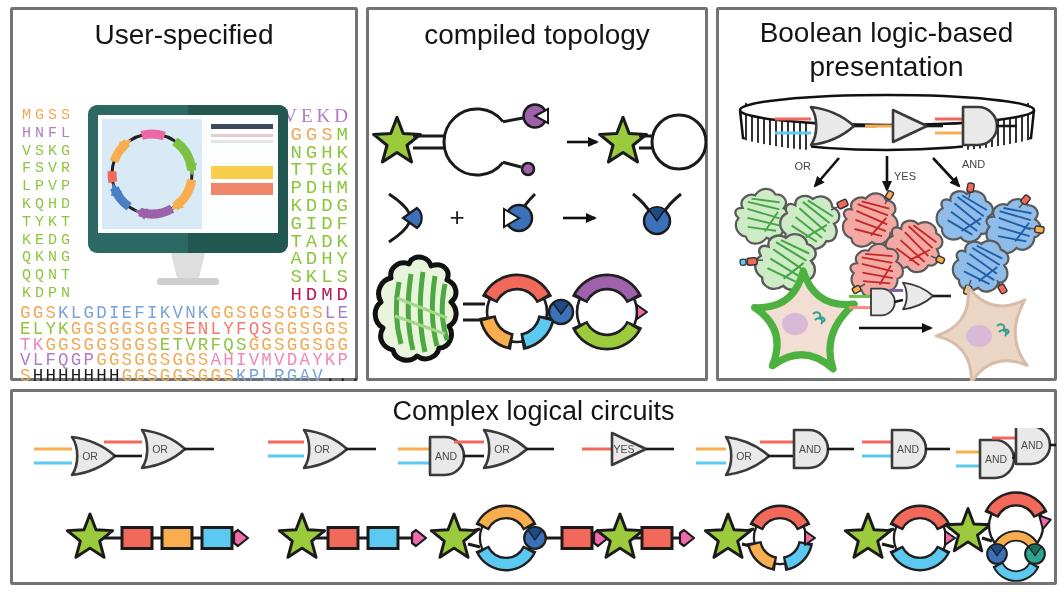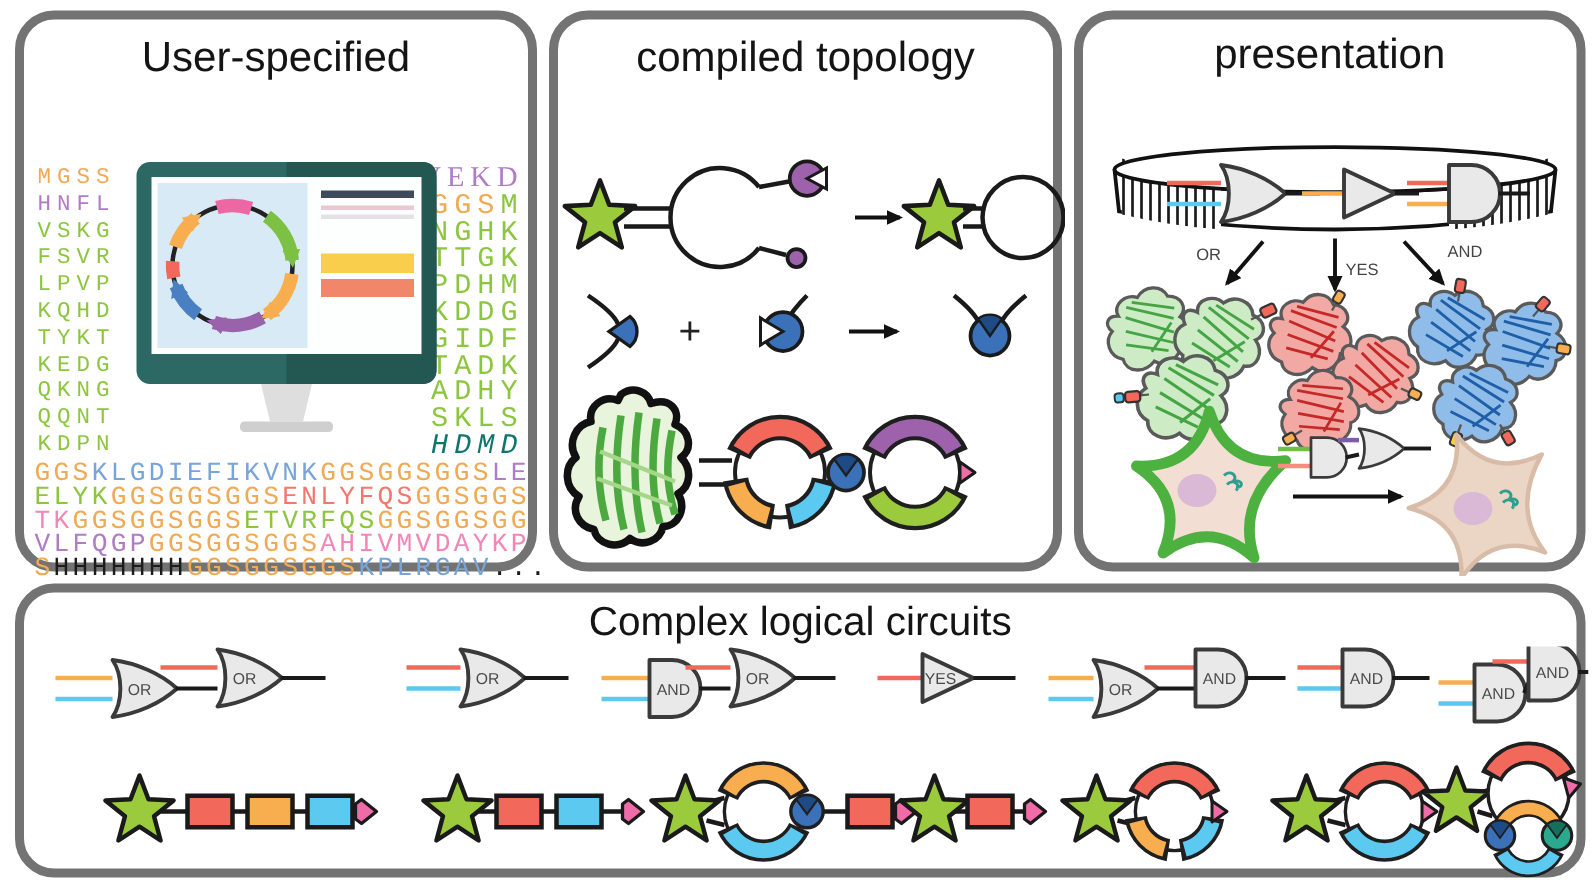--- a/index.html
+++ b/index.html
@@ -1,19 +1,19 @@
 <!DOCTYPE html>
 <html><head>
 <meta charset="utf-8">
 <style>
   html,body{margin:0;padding:0;}
   body{width:1064px;height:592px;background:#fff;position:relative;
        font-family:"Liberation Sans",sans-serif;overflow:hidden;}
-  .panel{position:absolute;background:#fff;border:6px solid #737373;
-         border-radius:26px;box-sizing:border-box;}
+  .panel{position:absolute;background:#fff;border:3px solid #737373;
+         border-radius:2px;box-sizing:border-box;}
   #p1{left:10px;top:7px;width:348px;height:374px;}
   #p2{left:366px;top:7px;width:342px;height:374px;}
   #p3{left:716px;top:7px;width:341px;height:374px;}
   #pb{left:10px;top:389px;width:1047px;height:196px;}
   .ptitle{text-align:center;font-size:28px;color:#141414;line-height:34px;margin-top:8px;font-weight:400;}
   #pb .ptitle{margin-top:3px;font-size:27px;line-height:32px;}
   .abs{position:absolute;}
   
   .seq{position:absolute;font-family:"Liberation Mono","DejaVu Sans Mono",monospace;
        white-space:nowrap;}
@@ -119,21 +119,21 @@
       <div class="seq-row"><span style="color: rgb(176, 124, 198); font-family: Liberation Serif, serif;">VEKD</span></div>
       <div class="seq-row"><span style="color: rgb(240, 169, 84);">GGS</span><span style="color: rgb(140, 198, 63);">M</span></div>
       <div class="seq-row"><span style="color: rgb(140, 198, 63);">NGHK</span></div>
       <div class="seq-row"><span style="color: rgb(140, 198, 63);">TTGK</span></div>
       <div class="seq-row"><span style="color: rgb(140, 198, 63);">PDHM</span></div>
       <div class="seq-row"><span style="color: rgb(140, 198, 63);">KDDG</span></div>
       <div class="seq-row"><span style="color: rgb(140, 198, 63);">GIDF</span></div>
       <div class="seq-row"><span style="color: rgb(140, 198, 63);">TADK</span></div>
       <div class="seq-row"><span style="color: rgb(140, 198, 63); margin-left: 40px;">ADHY</span></div>
       <div class="seq-row"><span style="color: rgb(140, 198, 63);">SKLS</span></div>
-      <div class="seq-row"><span style="color: #0f766e; font-style: italic;">HDMD</span></div>
+      <div class="seq-row"><span style="color: #be185d;">HDMD</span></div>
     </div>
   <div id="seq-bottom" class="seq">
       <div class="seq-row"><span style="color: rgb(240, 169, 84);">GGS</span><span style="color: rgb(120, 164, 217);">KLGDIEFIKVNK</span><span style="color: rgb(240, 169, 84);">GGSGGSGGS</span><span style="color: rgb(176, 124, 198);">LE</span></div>
       <div class="seq-row"><span style="color: rgb(140, 198, 63);">ELYK</span><span style="color: rgb(240, 169, 84);">GGSGGSGGS</span><span style="color: rgb(243, 119, 108);">ENLYFQS</span><span style="color: rgb(240, 169, 84);">GGSGGS</span></div>
       <div class="seq-row"><span style="color: rgb(242, 135, 183);">TK</span><span style="color: rgb(240, 169, 84);">GGSGGSGGS</span><span style="color: rgb(140, 198, 63);">ETVRFQS</span><span style="color: rgb(240, 169, 84);">GGSGGSGG</span></div>
       <div class="seq-row"><span style="color: rgb(176, 124, 198);">VLFQGP</span><span style="color: rgb(240, 169, 84);">GGSGGSGGS</span><span style="color: rgb(242, 135, 183);">AHIVMVDAYKP</span></div>
       <div class="seq-row"><span style="color: rgb(240, 169, 84);">S</span><span style="color: rgb(28, 28, 28);">HHHHHHH</span><span style="color: rgb(240, 169, 84);">GGSGGSGGS</span><span style="color: rgb(120, 164, 217);">KPLRGAV</span><span style="color: rgb(28, 28, 28);">...</span></div>
     </div>
 
   <svg class="abs" style="left:72px;top:92px" width="206" height="188" viewBox="0 0 206 188">
@@ -231,20 +231,21 @@
         <use href="#bT" class="bw sPurple"></use>
       <use href="#bBx" class="bo"></use>
         <use href="#bB" class="bw sGreen"></use>
     </g>
     <use href="#tri" transform="translate(267,218)"></use>
   </svg>
 </div>
 
 <div class="panel" id="p3">
   <div class="ptitle" style="margin-top:6px">
+    <div>Boolean logic-based</div>
     <div>presentation</div>
   </div>
   <svg class="abs" style="left:0;top:78px" width="336" height="293" viewBox="0 0 336 293">
 
     <g>
       <path d="M21,22 L24,50 Q168,74 312,50 L315,22 A147,15 0 0 1 21,22 Z" fill="#fff" stroke="#111" stroke-width="2.5"></path>
       <path d="M24,14 L26,52 Q60,60 92,62 L92,26 Q50,23 24,14 Z" fill="url(#hatch)" stroke="none"></path>
       <path d="M244,62 Q276,60 310,52 L312,14 Q285,23 244,26 Z" fill="url(#hatch)" stroke="none"></path>
       <ellipse cx="168" cy="22" rx="147" ry="15" fill="#fff" stroke="#111" stroke-width="2.5"></ellipse>
       <line x1="56" y1="31" x2="92" y2="31" class="in iRed"></line>

